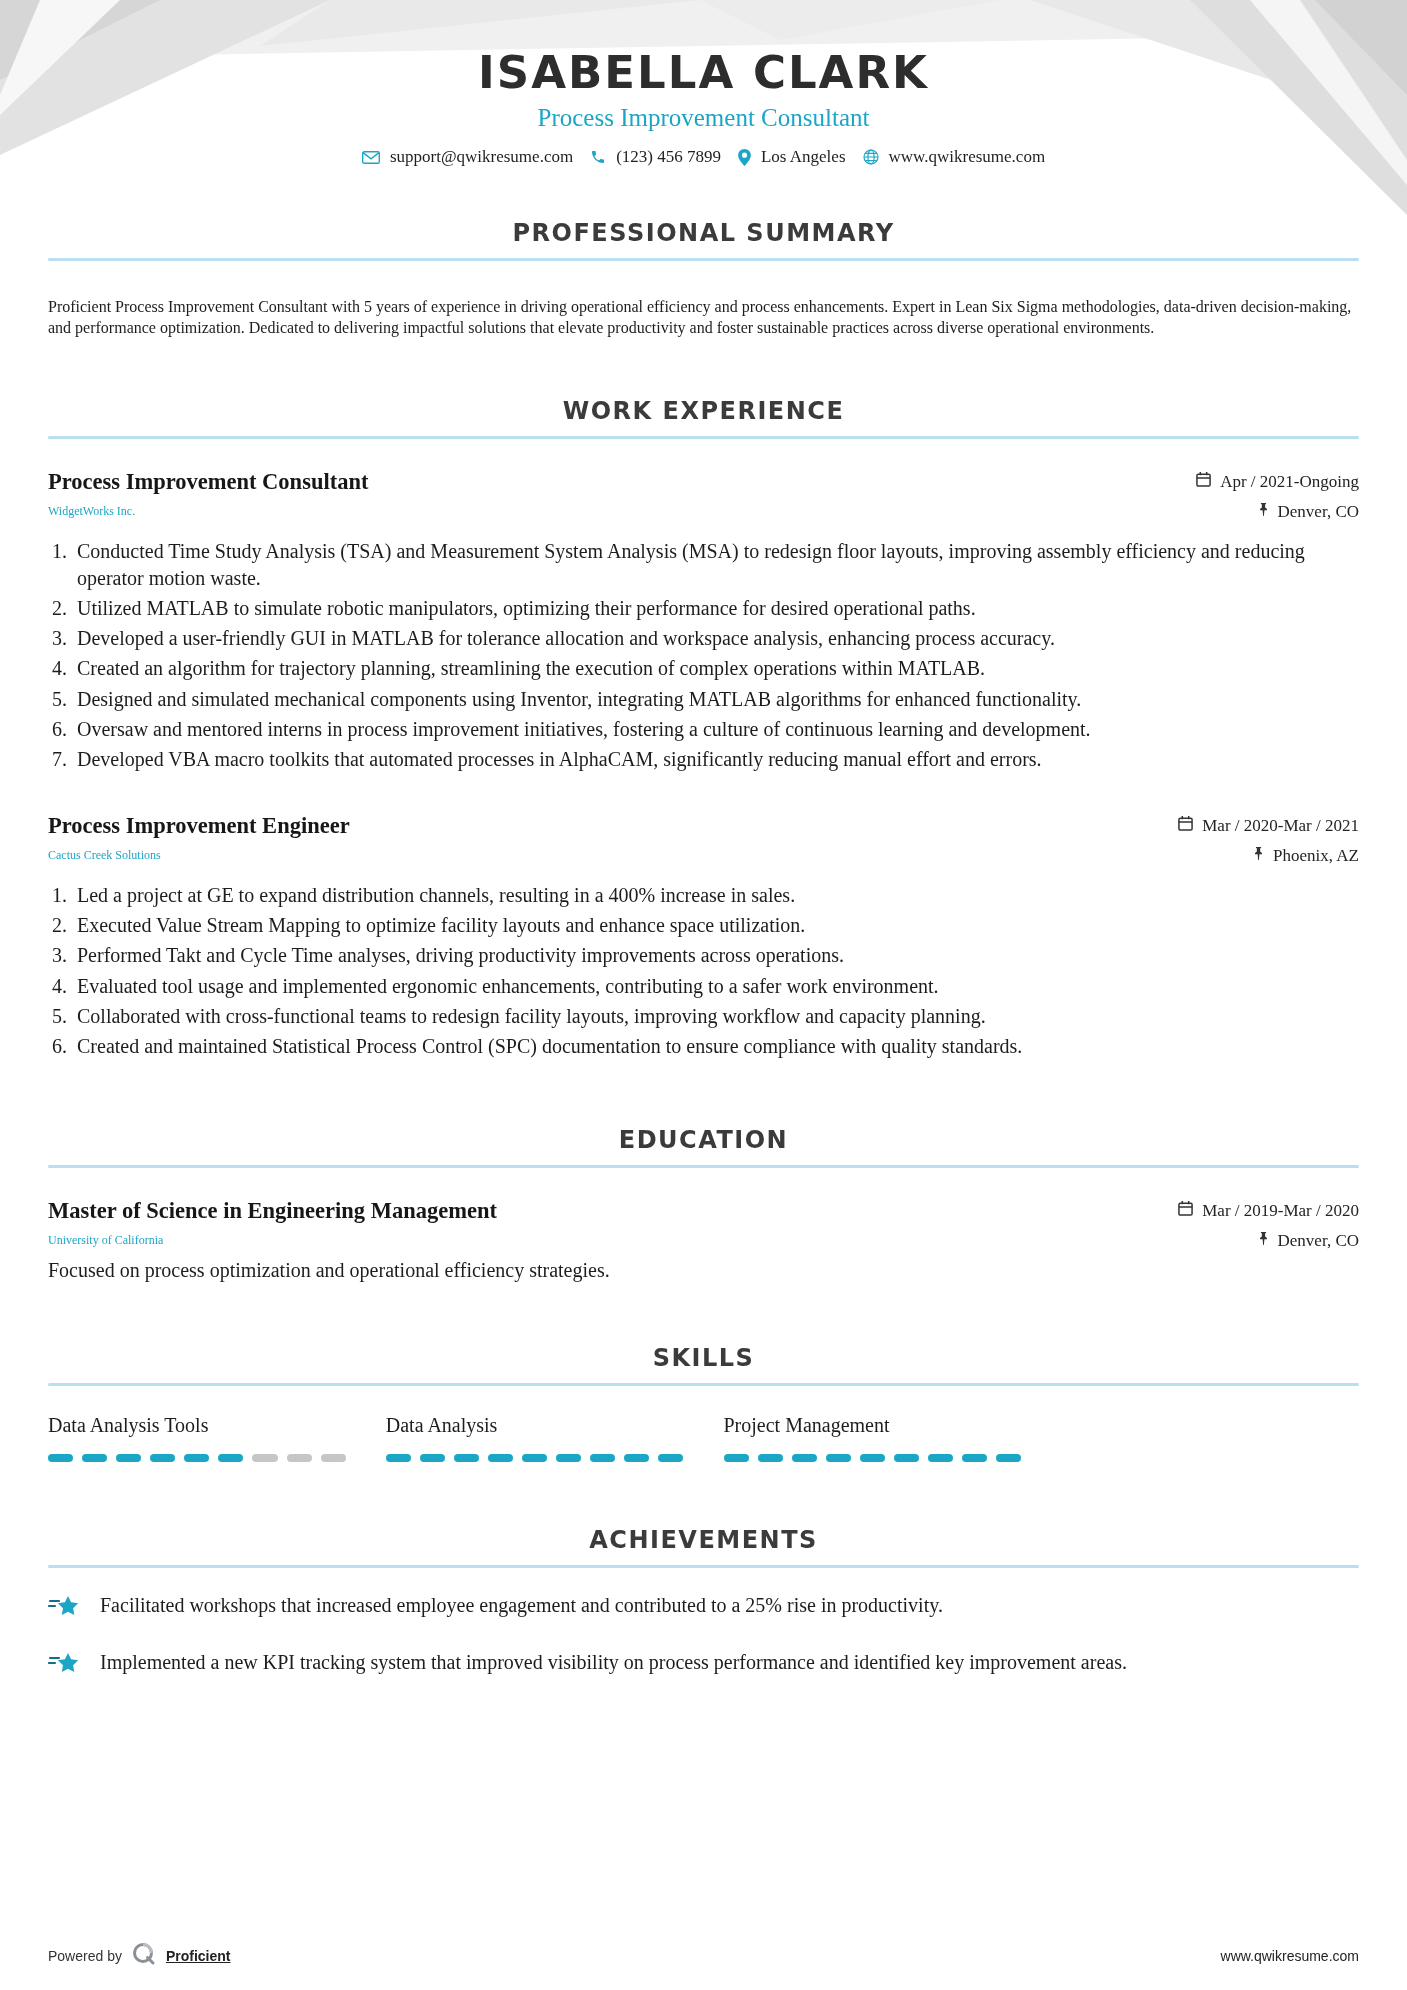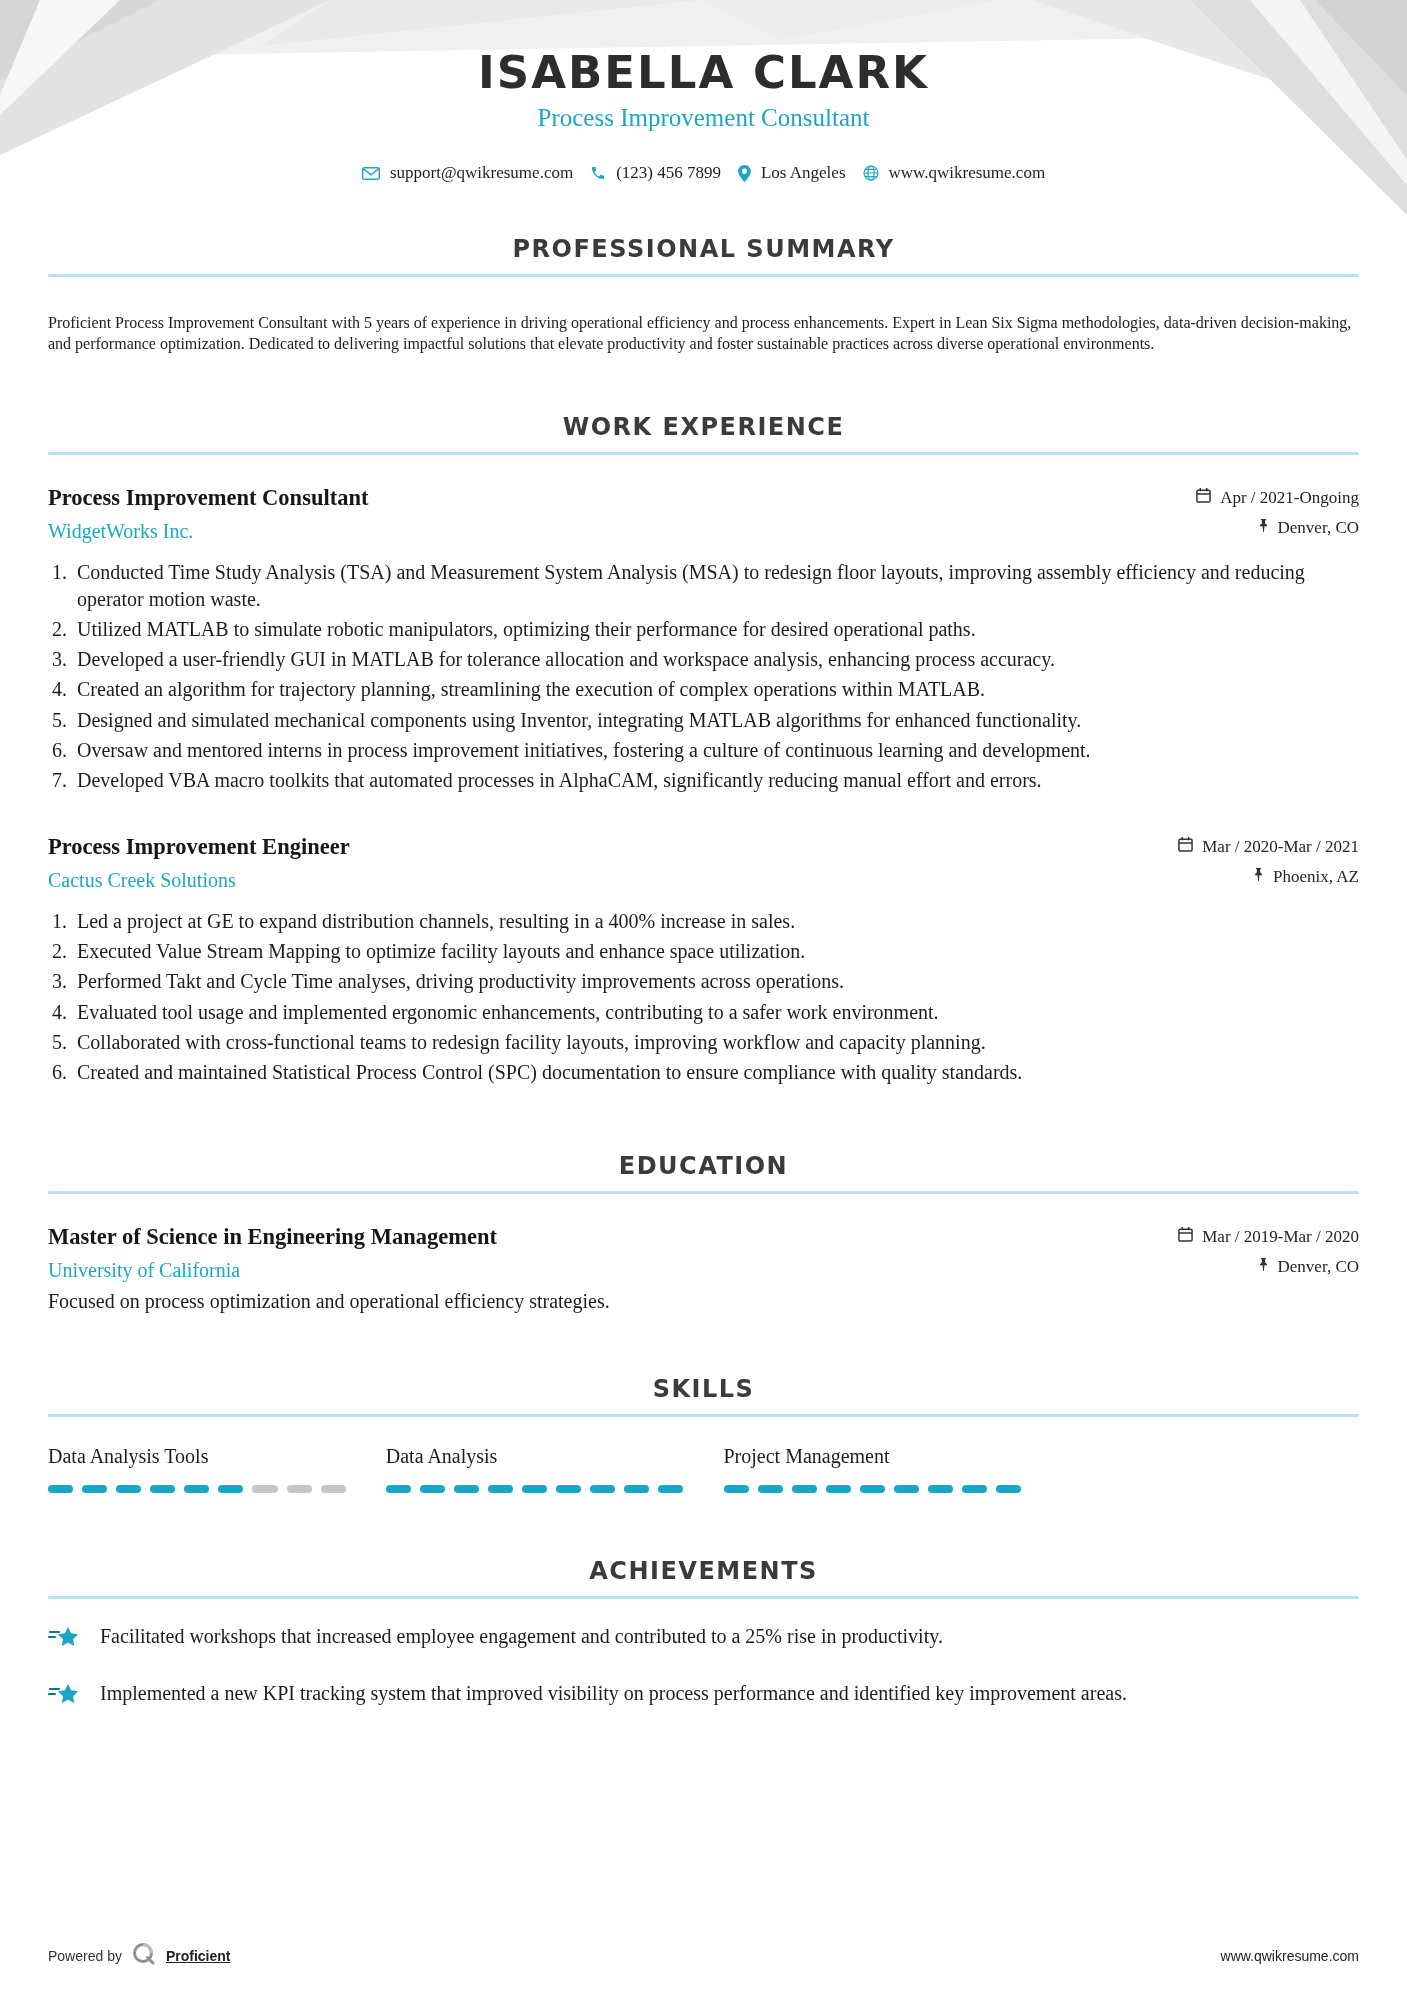--- a/index.html
+++ b/index.html
@@ -25,40 +25,40 @@
 
   
   .name{
     margin-top:46px;text-align:center;
     font-family:"DejaVu Sans", sans-serif;font-weight:700;
     font-size:45px;letter-spacing:2px;color:#2d2d2d;
   }
   .subtitle{text-align:center;font-size:25px;color:var(--accent);margin-top:5px;}
   .contact-row{
     display:flex;justify-content:center;align-items:center;gap:17px;
-    margin-top:31px;font-size:17px;color:#1f1f1f;
+    margin-top:15px;font-size:17px;color:#1f1f1f;
   }
   .contact-item{display:flex;align-items:center;gap:10px;}
   .cicon{display:inline-flex;align-items:center;}
 
   
   .section-heading{
     text-align:center;font-family:"DejaVu Sans", sans-serif;font-weight:700;
     font-size:24px;letter-spacing:1.5px;color:var(--heading);
   }
   .divider{height:3px;background:var(--divider);margin-top:11px;border-radius:2px;}
   .summary-heading{margin-top:52px;}
   .summary-text{margin-top:36px;font-size:16px;line-height:1.3;color:var(--body-ink);}
 
   .experience-heading{margin-top:58px;}
   .job{margin-top:30px;}
   .job + .job{margin-top:40px;}
   .job-header{display:flex;justify-content:space-between;align-items:flex-start;}
   .job-title{font-size:22.5px;font-weight:700;color:#171717;}
-  .job-company{font-size:20px;color:var(--accent);margin-top:9px;}
+  .job-company{font-size:12px;color:var(--accent);margin-top:9px;}
   .job-meta{text-align:right;font-size:17px;color:#242424;flex-shrink:0;padding-top:3px;}
   .meta-line{display:flex;justify-content:flex-end;align-items:center;gap:9px;}
   .meta-line + .meta-line{margin-top:10px;}
   .job-bullets{margin:16px 0 0 24px;font-size:20px;line-height:1.36;color:var(--body-ink);}
   .job-bullets li{padding-left:5px;margin-bottom:3px;}
 
   .education-heading{margin-top:66px;}
   .edu-desc{margin-top:8px;font-size:20px;color:var(--body-ink);}
 
   .skills-heading{margin-top:62px;}

